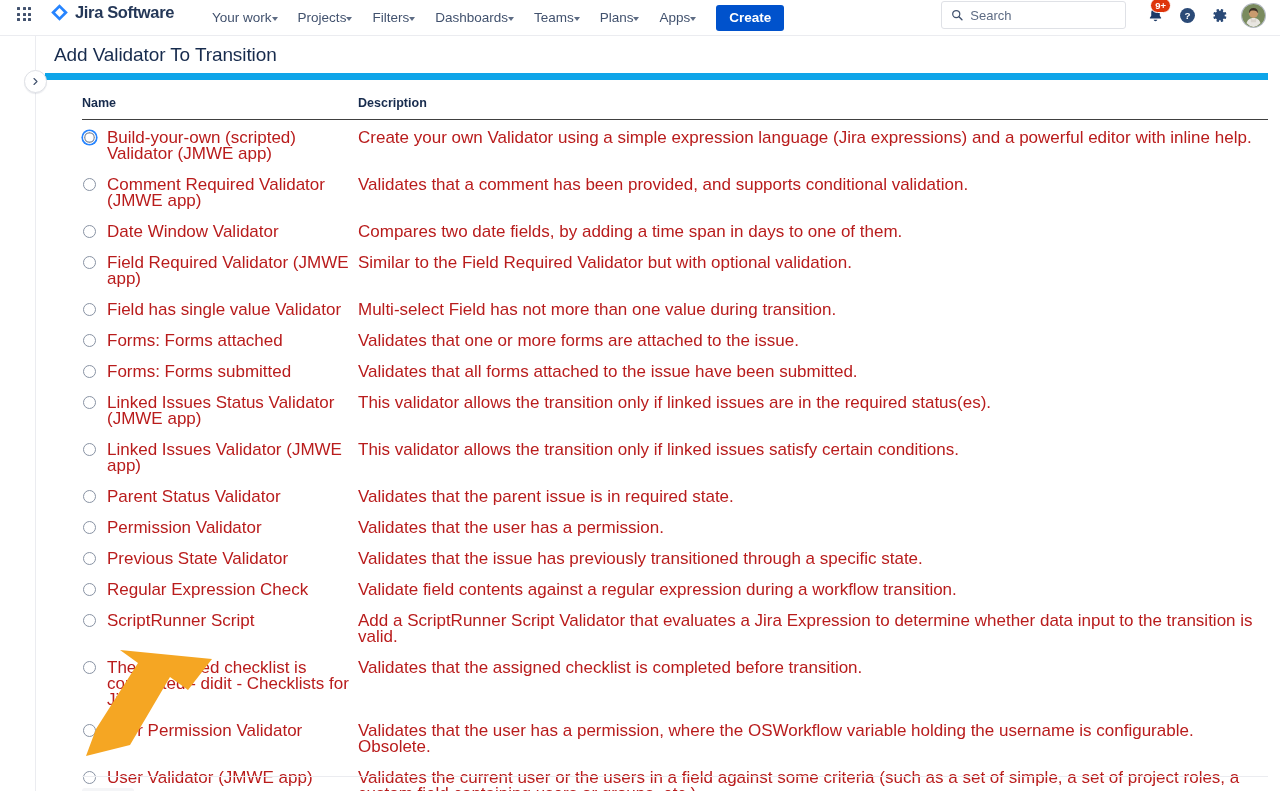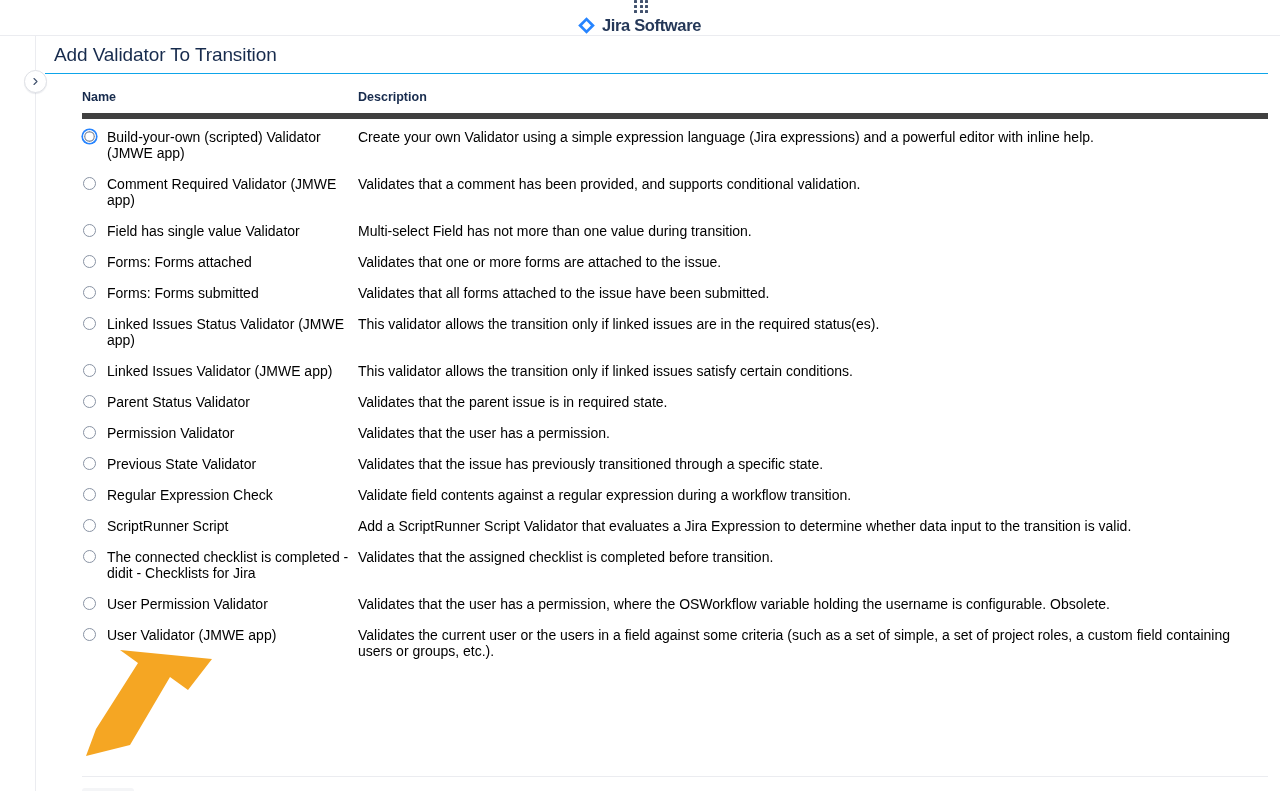--- a/index.html
+++ b/index.html
@@ -12,23 +12,22 @@
     color: #172B4D;
     overflow: hidden;
   }
 
   
   .navbar {
     position: absolute; top: 0; left: 0;
     width: 1280px; height: 36px;
     background: #ffffff;
     border-bottom: 1px solid #ebecf0;
-    display: flex; align-items: center;
+    display: flex; align-items: flex-start;
     padding: 0 8px;
-    flex-direction: column;
   }
   .app-switcher {
     width: 28px; height: 28px;
     display: flex; align-items: center; justify-content: center;
     border-radius: 3px; cursor: pointer;
     margin-left: 2px;
   }
   .grid-dots {
     display: grid;
     grid-template-columns: repeat(3, 3px);
@@ -58,21 +57,21 @@
   }
   .caret {
     width: 0; height: 0;
     border-left: 3.5px solid transparent;
     border-right: 3.5px solid transparent;
     border-top: 4px solid #42526E;
     margin-top: 2px; opacity: .85;
   }
   .create-btn {
     background: #0052CC; color: #ffffff;
-    font-size: 13.5px; font-weight: 400;
+    font-size: 13.5px; font-weight: 700;
     border: none; border-radius: 3px;
     padding: 6px 13px; margin-left: 10px;
     cursor: pointer; height: 26px;
     display: flex; align-items: center;
     font-family: inherit;
   }
 
   .nav-right {
     margin-left: auto; display: flex; align-items: center; gap: 2px;
     padding-right: 6px;
@@ -133,44 +132,44 @@
   
   .content {
     position: absolute; top: 36px; left: 36px;
     width: 1244px; height: 755px;
     background: #ffffff;
   }
   .page-title {
     font-size: 19px; font-weight: 500;
     color: #172B4D;
     padding: 8px 0 7px 9px;
-    border-bottom: 1px solid #0ea5e9;
+    border-bottom: 7px solid #0ea5e9;
     margin: 0 12px 0 9px;
     letter-spacing: -0.1px;
   }
 
   .table-wrap { padding: 12px 12px 0 46px; }
   table.validators {
     width: 1186px;
     border-collapse: collapse;
     table-layout: fixed;
   }
   table.validators th {
     text-align: left;
     font-size: 12.5px; font-weight: 700;
     color: #172B4D;
     padding: 4px 0 9px 0;
-    border-bottom: 6px solid #404040;
+    border-bottom: 1px solid #404040;
   }
   th.col-name { width: 276px; padding-left: 35px; }
   th.col-desc { width: 910px; }
 
   table.validators td {
-    font-size: 14px;
-    color: #000000;
+    font-size: 17px;
+    color: #b91c1c;
     vertical-align: top;
     padding: 7px 0 8px 0;
     line-height: 16px;
   }
   tbody tr:first-child td { padding-top: 10px; }
   td.cell-name {
     padding-left: 0;
     color: #172B4D;
     position: relative;
   }
@@ -361,20 +360,38 @@
                 <span class="radio"></span>
                 <span class="name-label">Comment Required Validator (JMWE app)</span>
               </div>
             </td>
             <td class="cell-desc">Validates that a comment has been provided, and supports conditional validation.</td>
           </tr>
           <tr>
             <td class="cell-name">
               <div class="name-flex">
                 <span class="radio"></span>
+                <span class="name-label">Date Window Validator</span>
+              </div>
+            </td>
+            <td class="cell-desc">Compares two date fields, by adding a time span in days to one of them.</td>
+          </tr>
+          <tr>
+            <td class="cell-name">
+              <div class="name-flex">
+                <span class="radio"></span>
+                <span class="name-label">Field Required Validator (JMWE app)</span>
+              </div>
+            </td>
+            <td class="cell-desc">Similar to the Field Required Validator but with optional validation.</td>
+          </tr>
+          <tr>
+            <td class="cell-name">
+              <div class="name-flex">
+                <span class="radio"></span>
                 <span class="name-label">Field has single value Validator</span>
               </div>
             </td>
             <td class="cell-desc">Multi-select Field has not more than one value during transition.</td>
           </tr>
           <tr>
             <td class="cell-name">
               <div class="name-flex">
                 <span class="radio"></span>
                 <span class="name-label">Forms: Forms attached</span>

